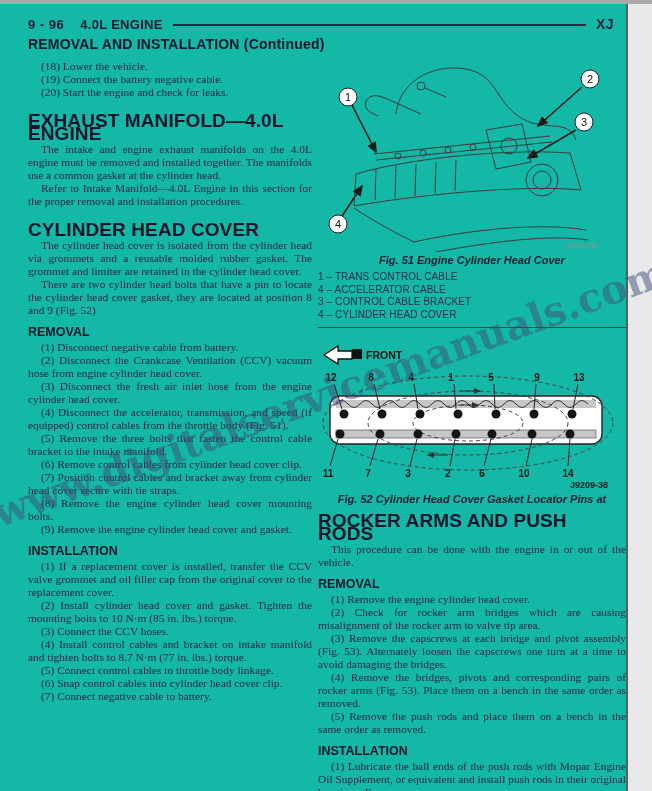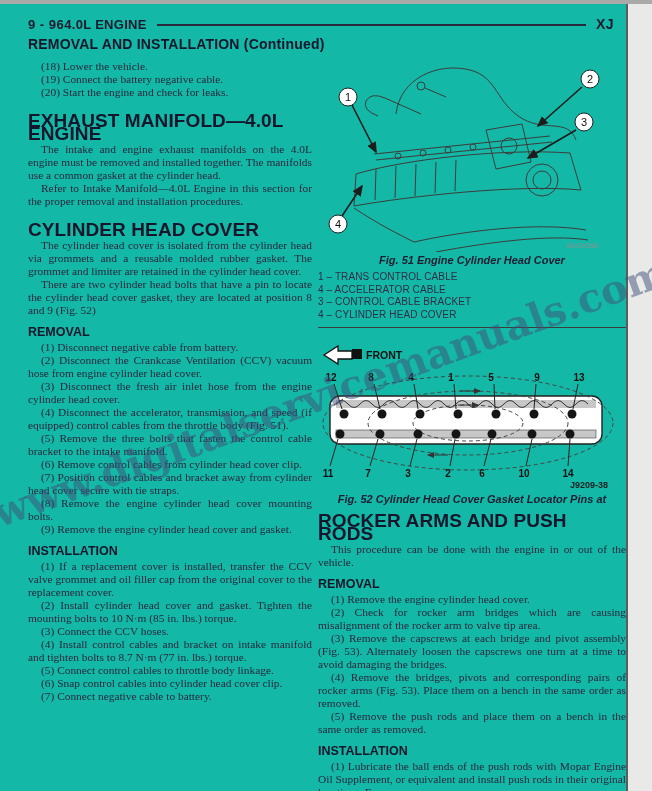--- a/index.html
+++ b/index.html
@@ -10,21 +10,21 @@
   .top-band { position:absolute; top:0; left:0; width:652px; height:4px; background:#a9a9a9; }
   .right-line { position:absolute; top:4px; left:626px; width:2px; height:787px; background:#5c5c5c; }
   .right-gutter { position:absolute; top:4px; left:628px; width:24px; height:787px; background:#e9e9e8; }
 
   .header {
     position:absolute; left:28px; top:16px; width:586px;
     display:flex; align-items:center;
     font-family:"Liberation Sans", sans-serif; font-weight:bold; color:#1b1b30;
   }
   .pgnum   { font-size:13px; letter-spacing:.5px; }
-  .section { font-size:13px; letter-spacing:.3px; }
+  .section { font-size:13px; margin-left:16px; letter-spacing:.3px; }
   .rule    { flex:1; height:0; border-top:2px solid #2a2a3e; margin:2px 10px 0 10px; }
   .model   { font-size:14px; letter-spacing:.5px; }
 
   .title {
     position:absolute; left:28px; top:36px; margin:0;
     font-family:"Liberation Sans", sans-serif; font-size:14px; font-weight:bold;
     color:#15152b; letter-spacing:.2px;
   }
 
   .col { position:absolute; text-align:justify; font-size:11.4px; line-height:13px; }

